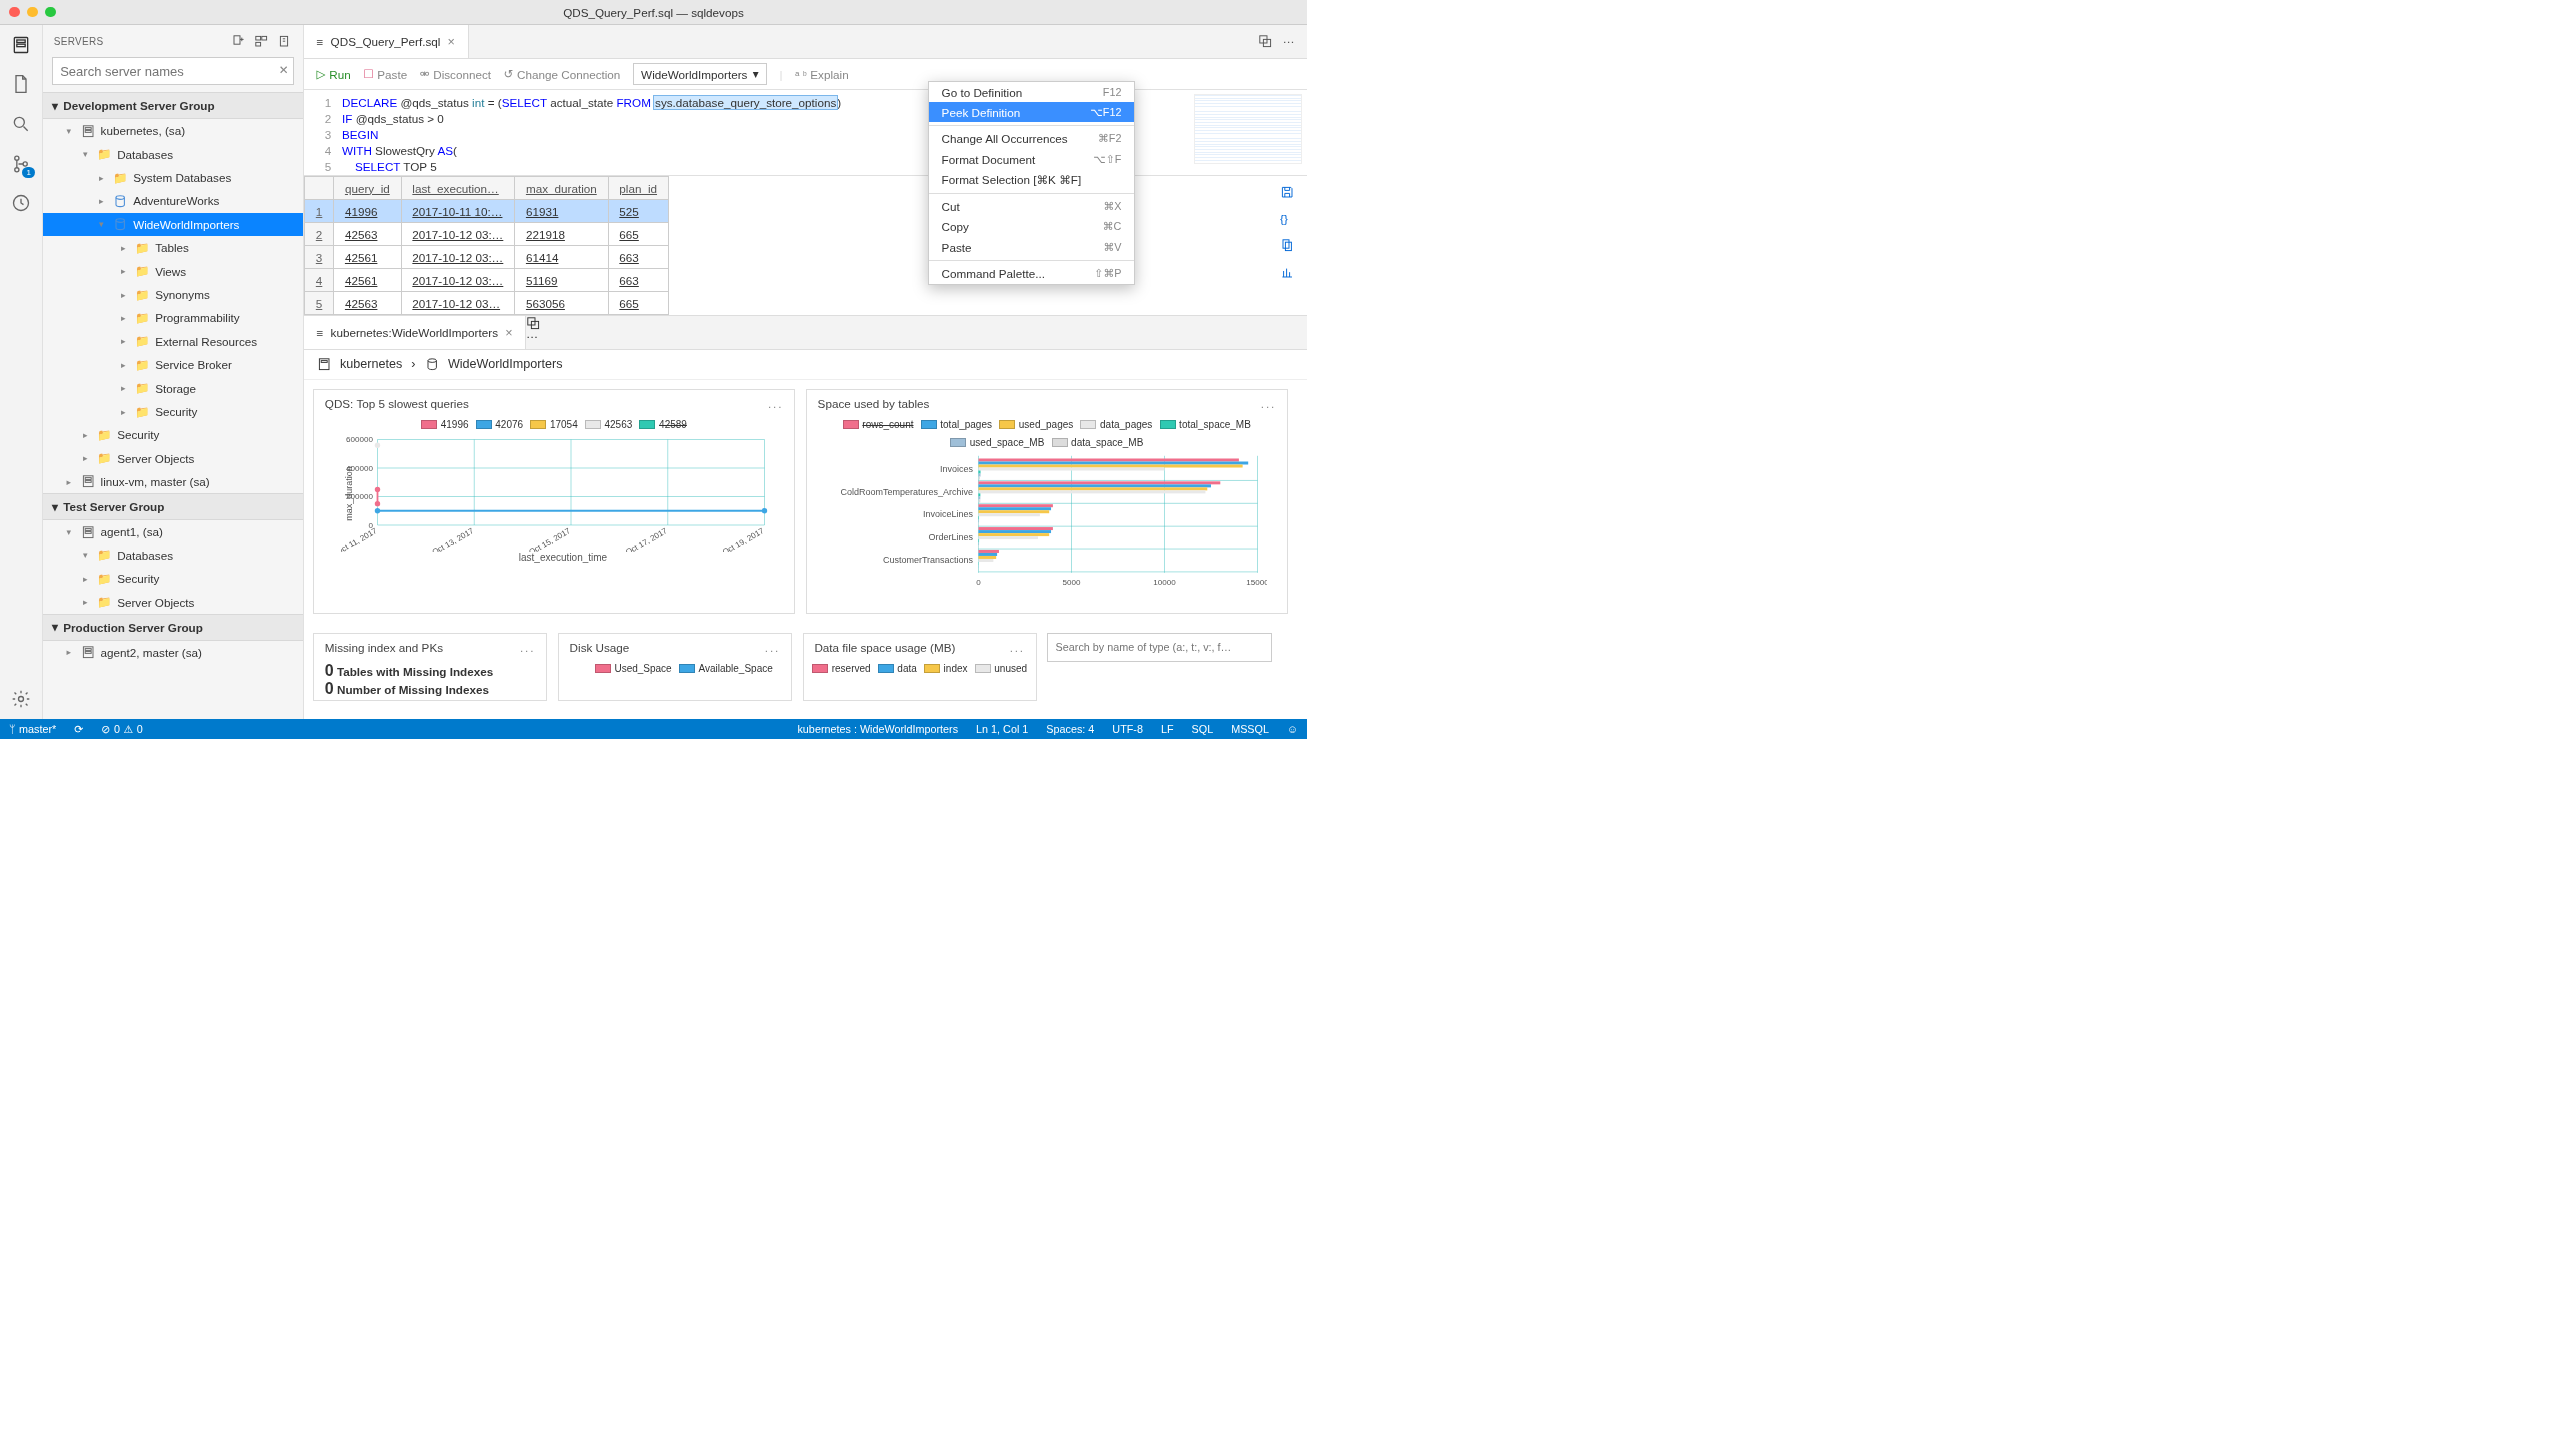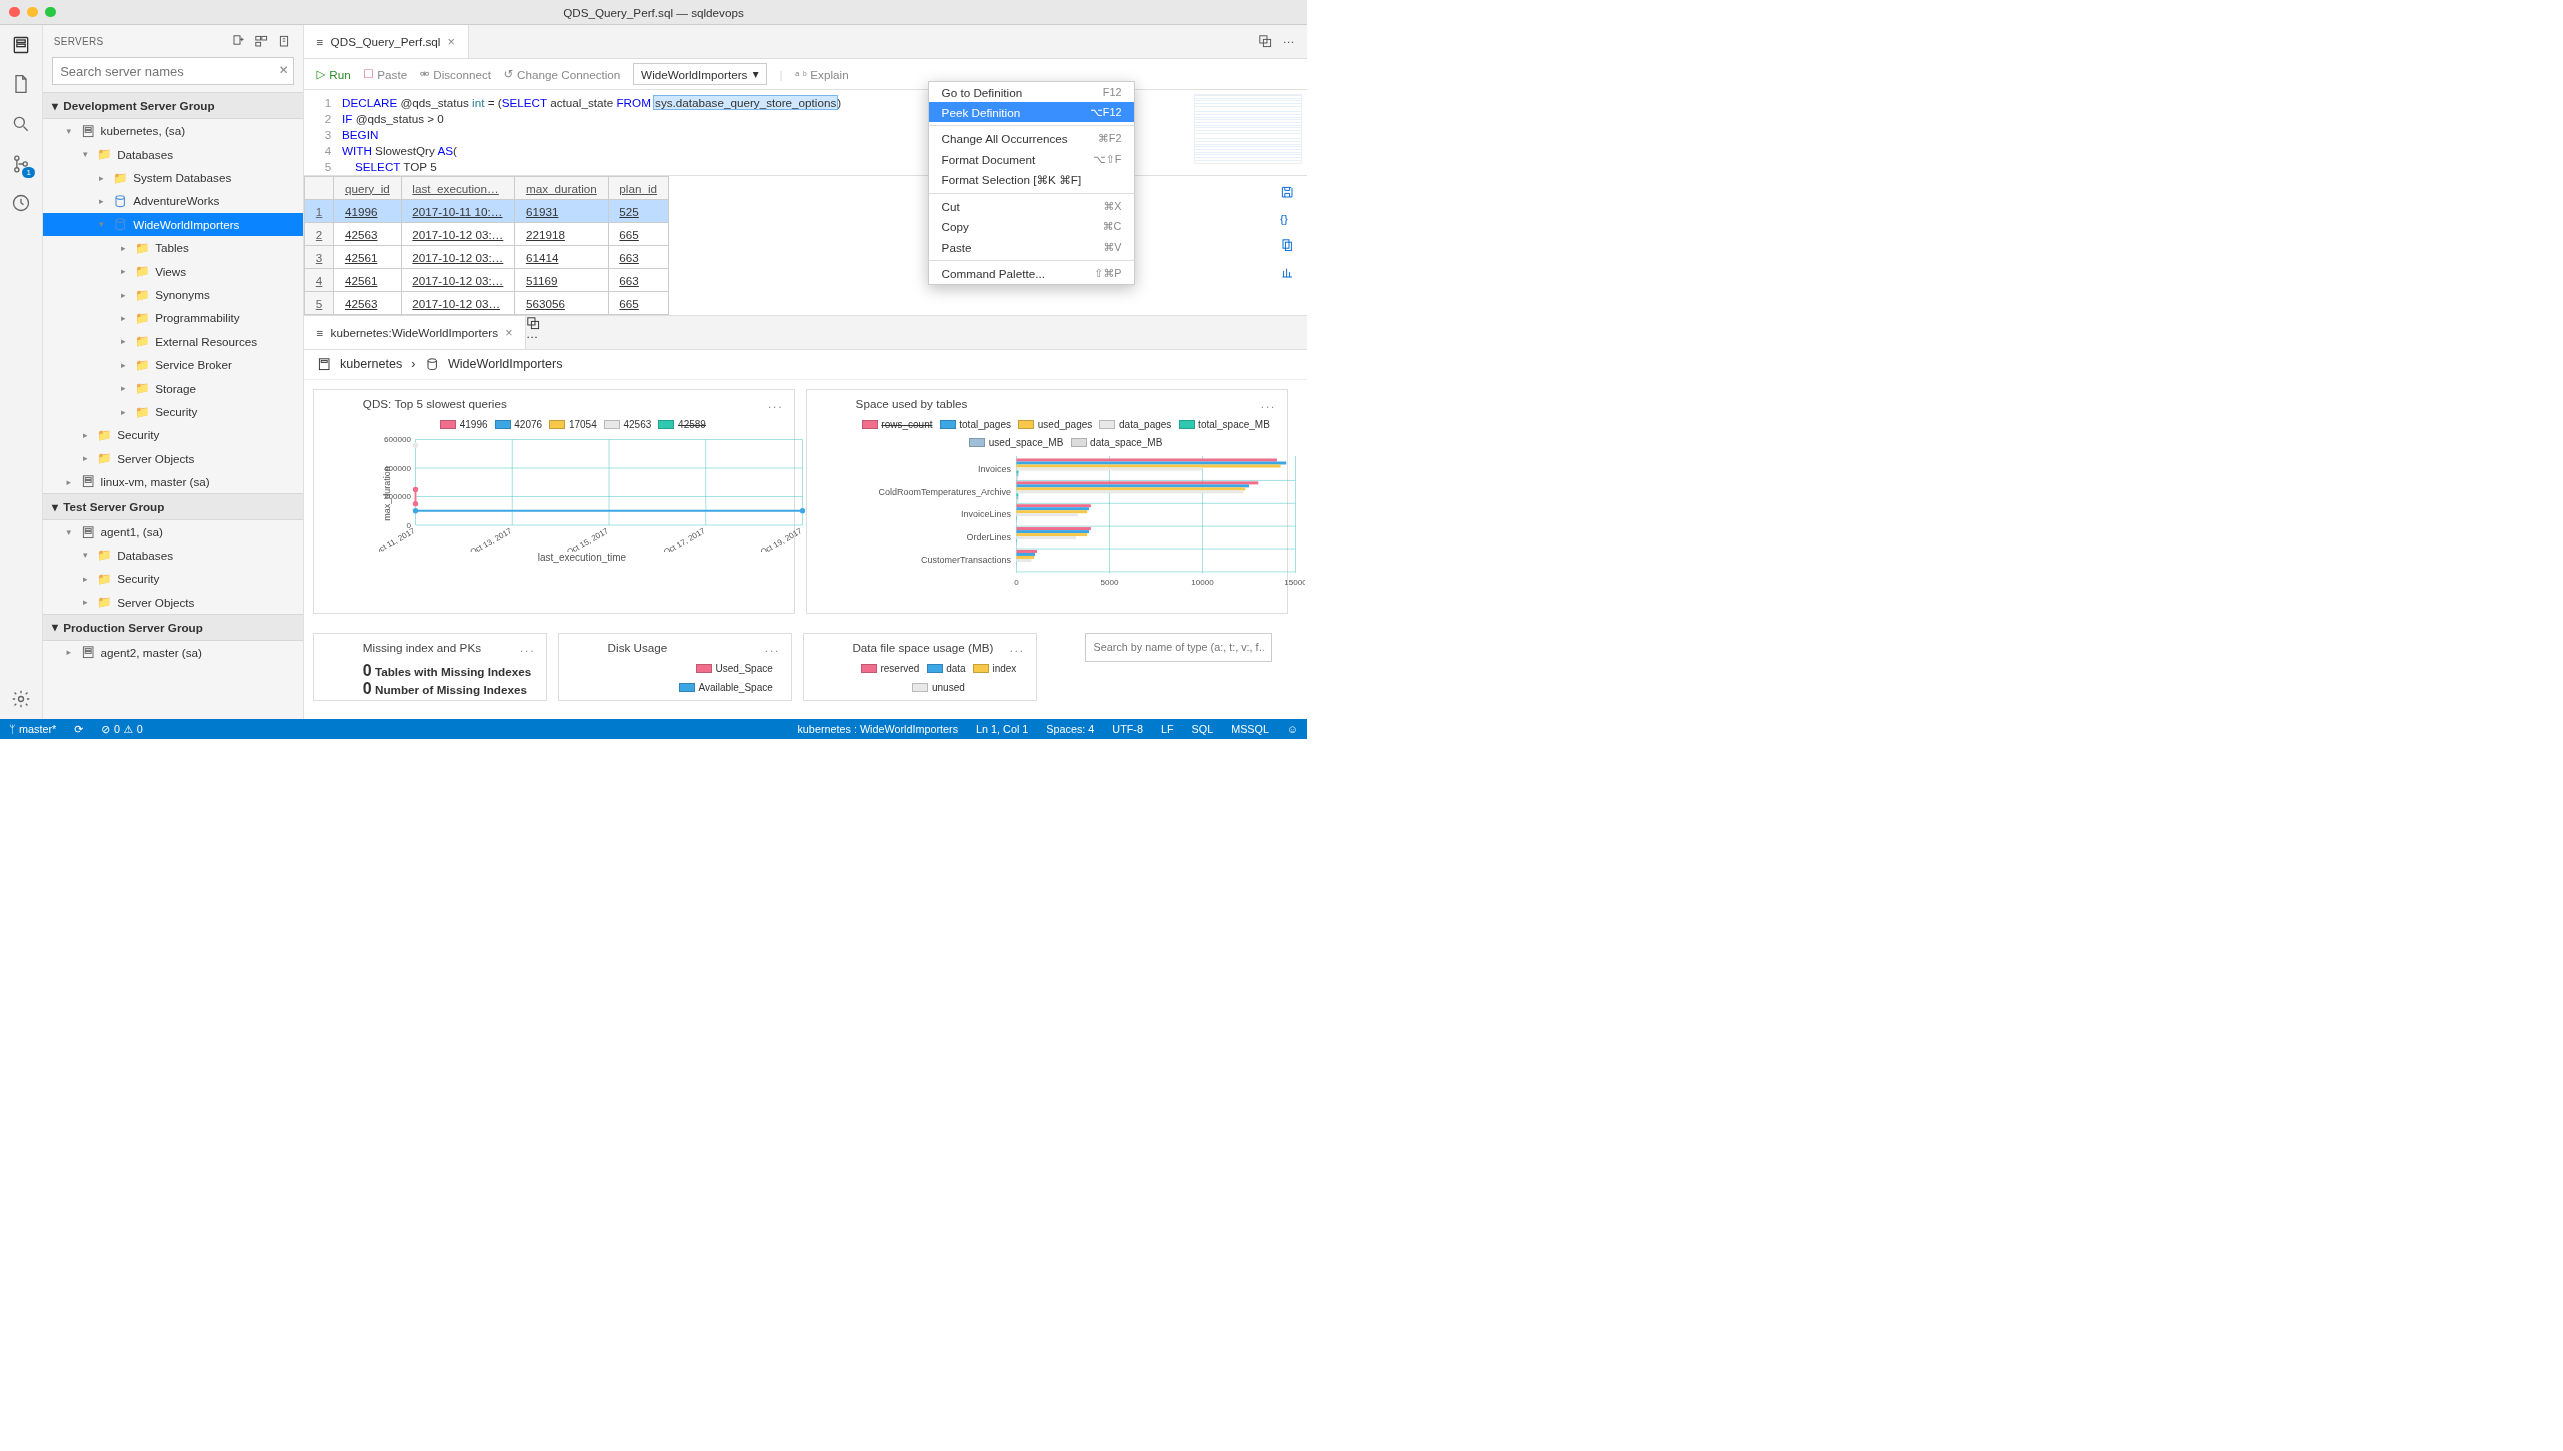--- a/index.html
+++ b/index.html
@@ -52,21 +52,21 @@
 .results-body { display: flex; border-bottom: 0.9px solid #ddd; }
 .results-table { border-collapse: collapse; font-size: 11.7px; }
 .results-table th, .results-table td { border: 0.9px solid #ccc; padding: 4.5px 10.8px; text-align: left; text-decoration: underline; }
 .results-table th { background: #f5f5f5; font-weight: 400; color: #555; }
 .results-table td.rownum { background: #f5f5f5; color: #666; text-align: center; width: 27px; }
 .results-table tr.sel td { background: #bedcff; }
 .results-side { margin-left: auto; display: flex; flex-direction: column; gap: 12.6px; padding: 9px 12.6px; color: #0066d6; }
 .dashboard-tab { height: 34px; background: #f3f3f3; border-bottom: 0.9px solid #ddd; display: flex; align-items: stretch; }
 .breadcrumb { padding: 7.2px 12.6px; display: flex; align-items: center; gap: 9px; color: #333; font-size: 12.6px; border-bottom: 0.9px solid #eee; }
 .widgets { flex: 1; display: flex; flex-wrap: wrap; gap: 10.8px; padding: 9px; overflow: hidden; }
-.widget { border: 0.9px solid #ddd; background: #fff; display: flex; flex-direction: column; padding-left: 38px; }
+.widget { border: 0.9px solid #ddd; background: #fff; display: flex; flex-direction: column; }
 .widget-header { display: flex; justify-content: space-between; padding: 7.2px 10.8px; font-size: 11.7px; color: #444; }
 .widget-header .more { color: #888; letter-spacing: 1.8px; cursor: pointer; }
 .w-wide { width: 482px; height: 225px; }
 .w-small { width: 234px; height: 68px; }
 .chart-legend { display: flex; flex-wrap: wrap; gap: 7.2px; justify-content: center; font-size: 10px; padding: 1.8px 7.2px; }
 .legend-item { display: flex; align-items: center; gap: 3.6px; }
 .legend-swatch { width: 16px; height: 9px; border: 0.9px solid rgba(0,0,0,0.2); }
 .chart-area { flex: 1; position: relative; padding: 3.6px 9px 3.6px 27px; }
 .statusbar { height: 20px; background: #007acc; color: #fff; display: flex; align-items: center; font-size: 10.8px; }
 .statusbar .sb-item { padding: 0 9px; display: flex; align-items: center; gap: 3.6px; cursor: pointer; }

